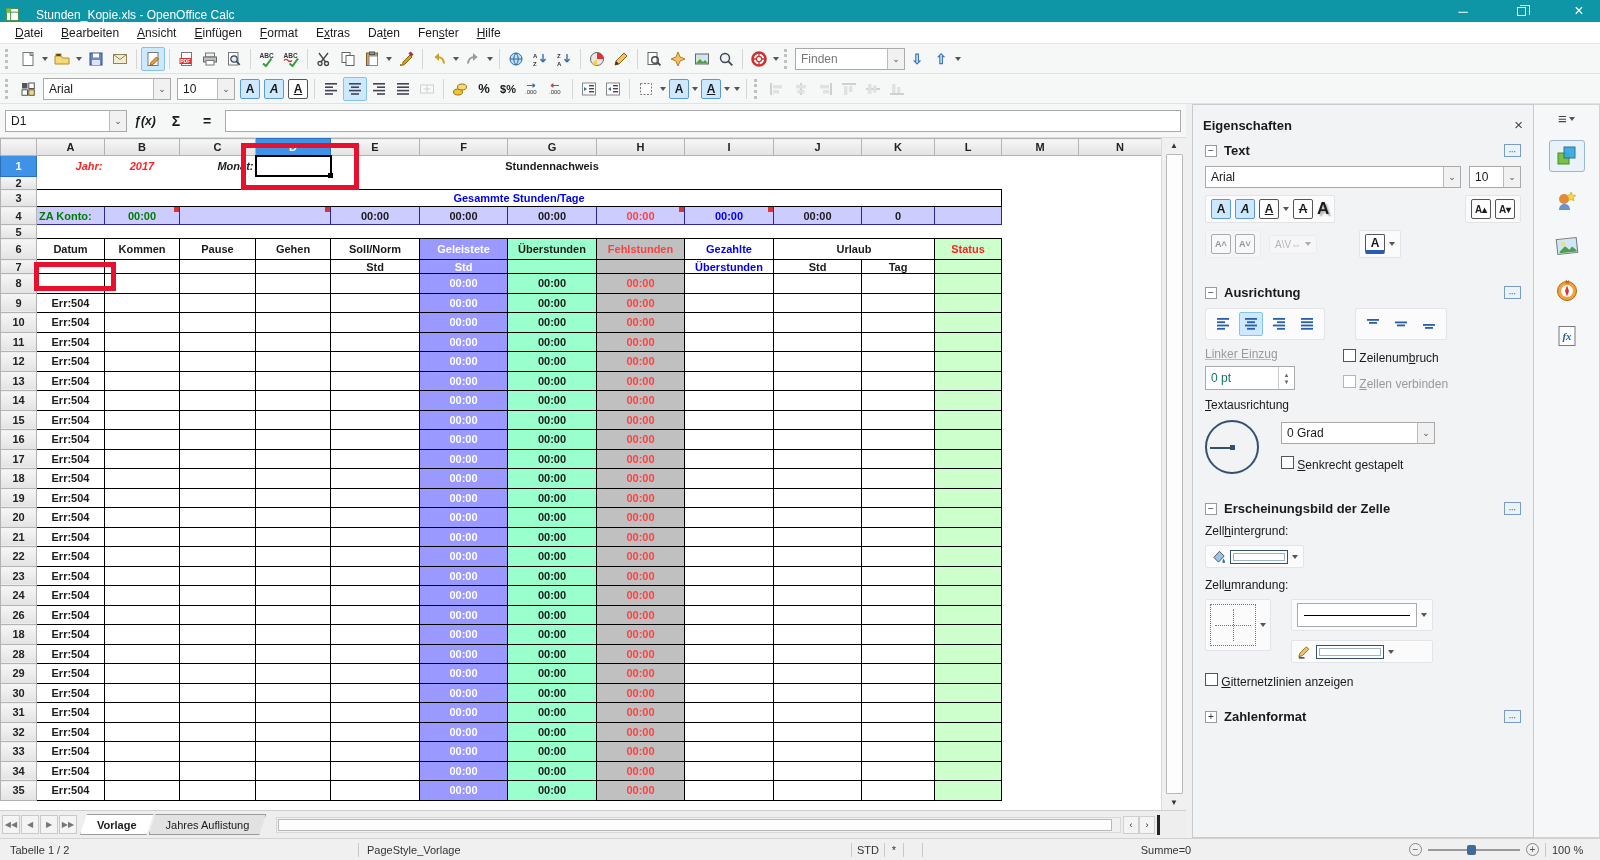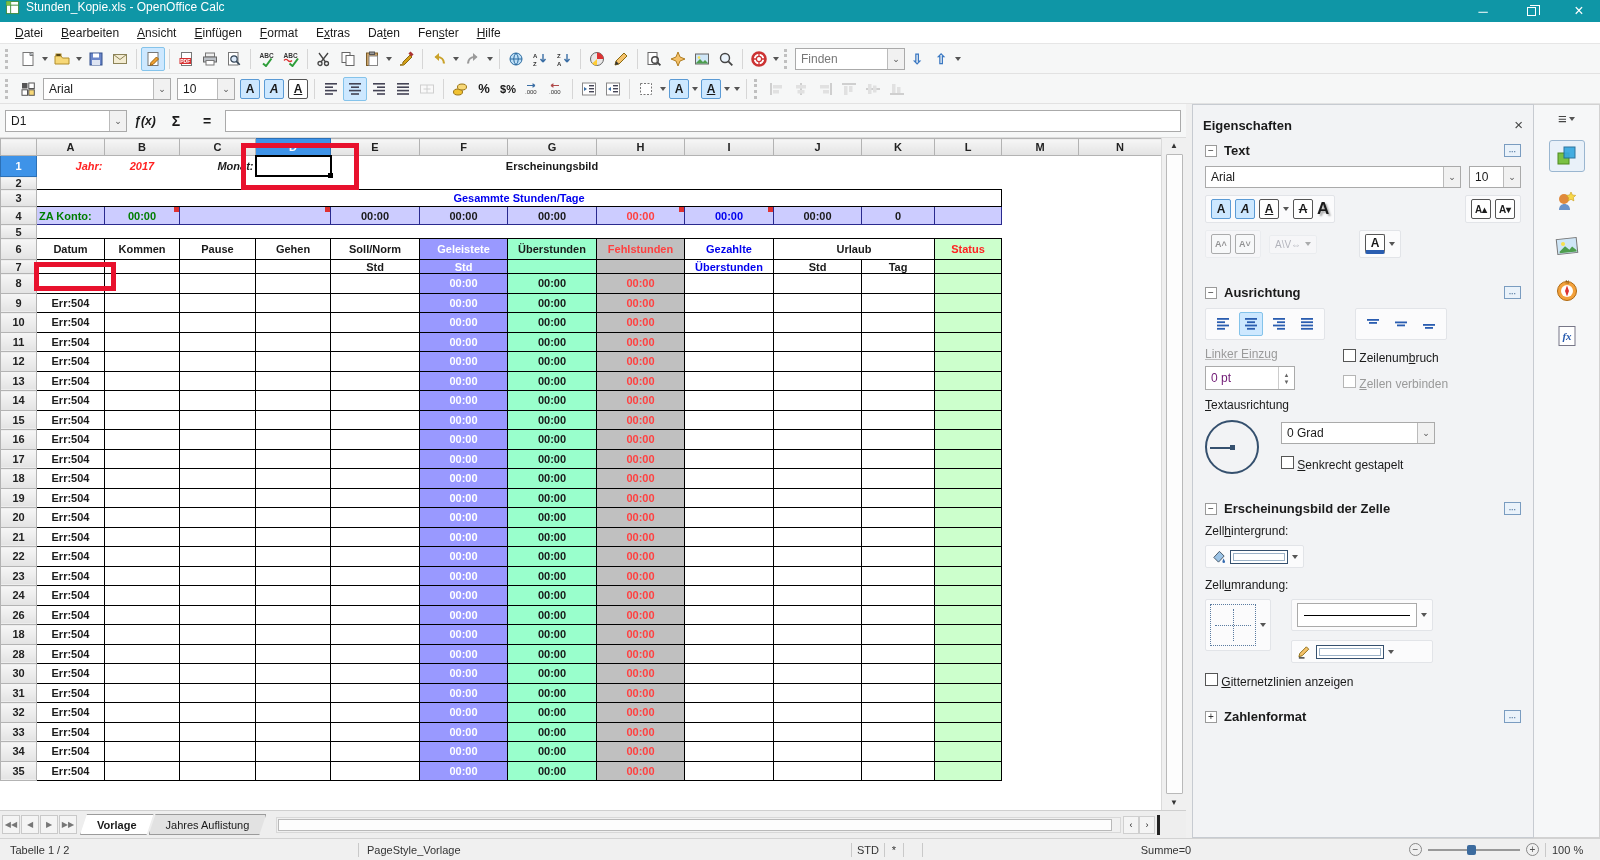--- a/index.html
+++ b/index.html
@@ -1,17 +1,17 @@
 <!DOCTYPE html>
 <html><head>
 <meta charset="utf-8">
 <style>
   *{box-sizing:border-box;margin:0;padding:0;-webkit-user-select:none}
   html,body{width:1600px;height:860px;overflow:hidden;font-family:"Liberation Sans",sans-serif;font-size:12px;background:#f0f0f0;color:#1a1a1a}
-  .titlebar{height:22px;background:#0f96a6;color:#fff;display:flex;align-items:flex-start;padding-left:5px;gap:6px;font-size:12px}
+  .titlebar{height:22px;background:#0f96a6;color:#fff;display:flex;align-items:flex-end;padding-left:5px;gap:16px;font-size:12px}
   .wspace{flex:1}
   .wbtn{width:42px;height:22px;display:flex;align-items:center;justify-content:center;color:#fff;font-size:13px}
   .restore-glyph{width:9px;height:9px;border:1px solid #fff;position:relative;background:#0f96a6}
   .restore-glyph::before{content:"";position:absolute;left:2px;top:-3px;width:9px;height:9px;border:1px solid #fff;border-bottom:none;border-left:none}
   .menubar{height:22px;background:#fff;display:flex;align-items:center;padding-left:6px;border-bottom:1px solid #e6e6e6}
   .menu-item{padding:2px 9px;white-space:nowrap}
   .tb{display:flex;align-items:center;background:#f6f7f7;border-bottom:1px solid #e2e2e2;padding:0 2px;height:30px}
   .grip{width:7px;height:20px;border-left:3px dotted #c0c0c0;margin:0 4px 0 3px}
   .tbtn{min-width:24px;height:24px;display:flex;align-items:center;justify-content:center;border:1px solid transparent;border-radius:2px;flex:none}
   .tbtn.active{background:#cde8ff;border-color:#84c3ea}
@@ -70,21 +70,21 @@
   .sec{padding:2px 12px 10px}
   .sec-h{display:flex;align-items:center;gap:7px;font-weight:bold;font-size:13px;margin:8px 0 8px}
   .collapse{width:12px;height:12px;border:1px solid #9a9a9a;background:#fff;display:flex;align-items:center;justify-content:center;font-size:10px;line-height:1;font-weight:normal;color:#333}
   .launch{margin-left:auto;width:17px;height:13px;border:1px solid #7a9cc0;background:#eaf2fa;display:flex;align-items:flex-end;justify-content:center;font-size:7px;color:#49719a;line-height:1.1}
   .srow{display:flex;align-items:center;gap:8px;margin:7px 0}
   .sgroup{display:flex;align-items:center;gap:4px;background:#fbfbfc;border:1px solid #e2e4e8;padding:3px 5px;border-radius:2px}
   .cb{width:13px;height:13px;border:1px solid #555;background:#fff;display:inline-block;flex:none}
   .cb.dis{border-color:#b5b5b5}
   .gray{color:#9a9a9a}
   .spin{width:90px;height:24px;border:1px solid #aaa;background:#fff;display:flex;align-items:center}
-  .spin .sval{flex:1;padding:0 5px;color:#701a75}
+  .spin .sval{flex:1;padding:0 5px;color:#0f766e}
   .spin .sarr{width:16px;height:100%;border-left:1px solid #ccc;display:flex;flex-direction:column;align-items:center;justify-content:center;font-size:6px;color:#666;gap:1px}
   .dial{width:54px;height:54px;border:2px solid #35506e;border-radius:50%;position:relative;flex:none}
   .dial::before{content:"";position:absolute;left:3px;top:50%;width:22px;height:2px;background:#35506e}
   .dial::after{content:"";position:absolute;left:23px;top:calc(50% - 2px);width:5px;height:5px;background:#35506e}
   .swatch{width:58px;height:14px;border:1px solid #35506e;box-shadow:inset 0 0 0 2px #fff,inset 0 0 0 3px #9db3c8;background:#fff}
   .borderprev{width:46px;height:42px;border:1px dotted #5a7ba0;position:relative}
   .borderprev::before{content:"";position:absolute;left:50%;top:4px;bottom:4px;border-left:1px dotted #5a7ba0}
   .borderprev::after{content:"";position:absolute;top:50%;left:4px;right:4px;border-top:1px dotted #5a7ba0}
   .linesty{width:120px;height:24px;border:1px solid #aaa;background:#fff;display:flex;align-items:center;padding:0 6px}
   .linesty .ln{flex:1;border-top:1.5px solid #000}
@@ -565,21 +565,21 @@
               <th class="ch">M</th>
               <th class="ch">N</th>
             </tr>
             <tr style="height: 21px;">
               <th class="rh sel">1</th>
               <td class="rt red it">Jahr:</td>
               <td class="ctr red it">2017</td>
               <td class="rt it">Monat:</td>
               <td></td>
               <td></td>
-              <td class="ctr big" colspan="3">Erscheinungsbild</td>
+              <td class="ctr big" colspan="3">Stundennachweis</td>
               <td></td>
               <td></td>
               <td></td>
               <td></td>
               <td></td>
               <td></td>
             </tr>
             <tr style="height: 7px;">
               <th class="rh">2</th>
               <td colspan="14"></td>
@@ -962,20 +962,37 @@
               <td class="t-b ctr bg-h hred">00:00</td>
               <td class="t-b"></td>
               <td class="t-b"></td>
               <td class="t-b"></td>
               <td class="t-b bg-l"></td>
               <td></td>
               <td></td>
             </tr>
             <tr style="height: 19.5px;">
               <th class="rh">28</th>
+              <td class="t-b ctr">Err:504</td>
+              <td class="t-b"></td>
+              <td class="t-b"></td>
+              <td class="t-b"></td>
+              <td class="t-b"></td>
+              <td class="t-b ctr bg-f">00:00</td>
+              <td class="t-b ctr bg-g">00:00</td>
+              <td class="t-b ctr bg-h hred">00:00</td>
+              <td class="t-b"></td>
+              <td class="t-b"></td>
+              <td class="t-b"></td>
+              <td class="t-b bg-l"></td>
+              <td></td>
+              <td></td>
+            </tr>
+            <tr style="height: 19.5px;">
+              <th class="rh">29</th>
               <td class="t-b ctr">Err:504</td>
               <td class="t-b"></td>
               <td class="t-b"></td>
               <td class="t-b"></td>
               <td class="t-b"></td>
               <td class="t-b ctr bg-f">00:00</td>
               <td class="t-b ctr bg-g">00:00</td>
               <td class="t-b ctr bg-h hred">00:00</td>
               <td class="t-b"></td>
               <td class="t-b"></td>

